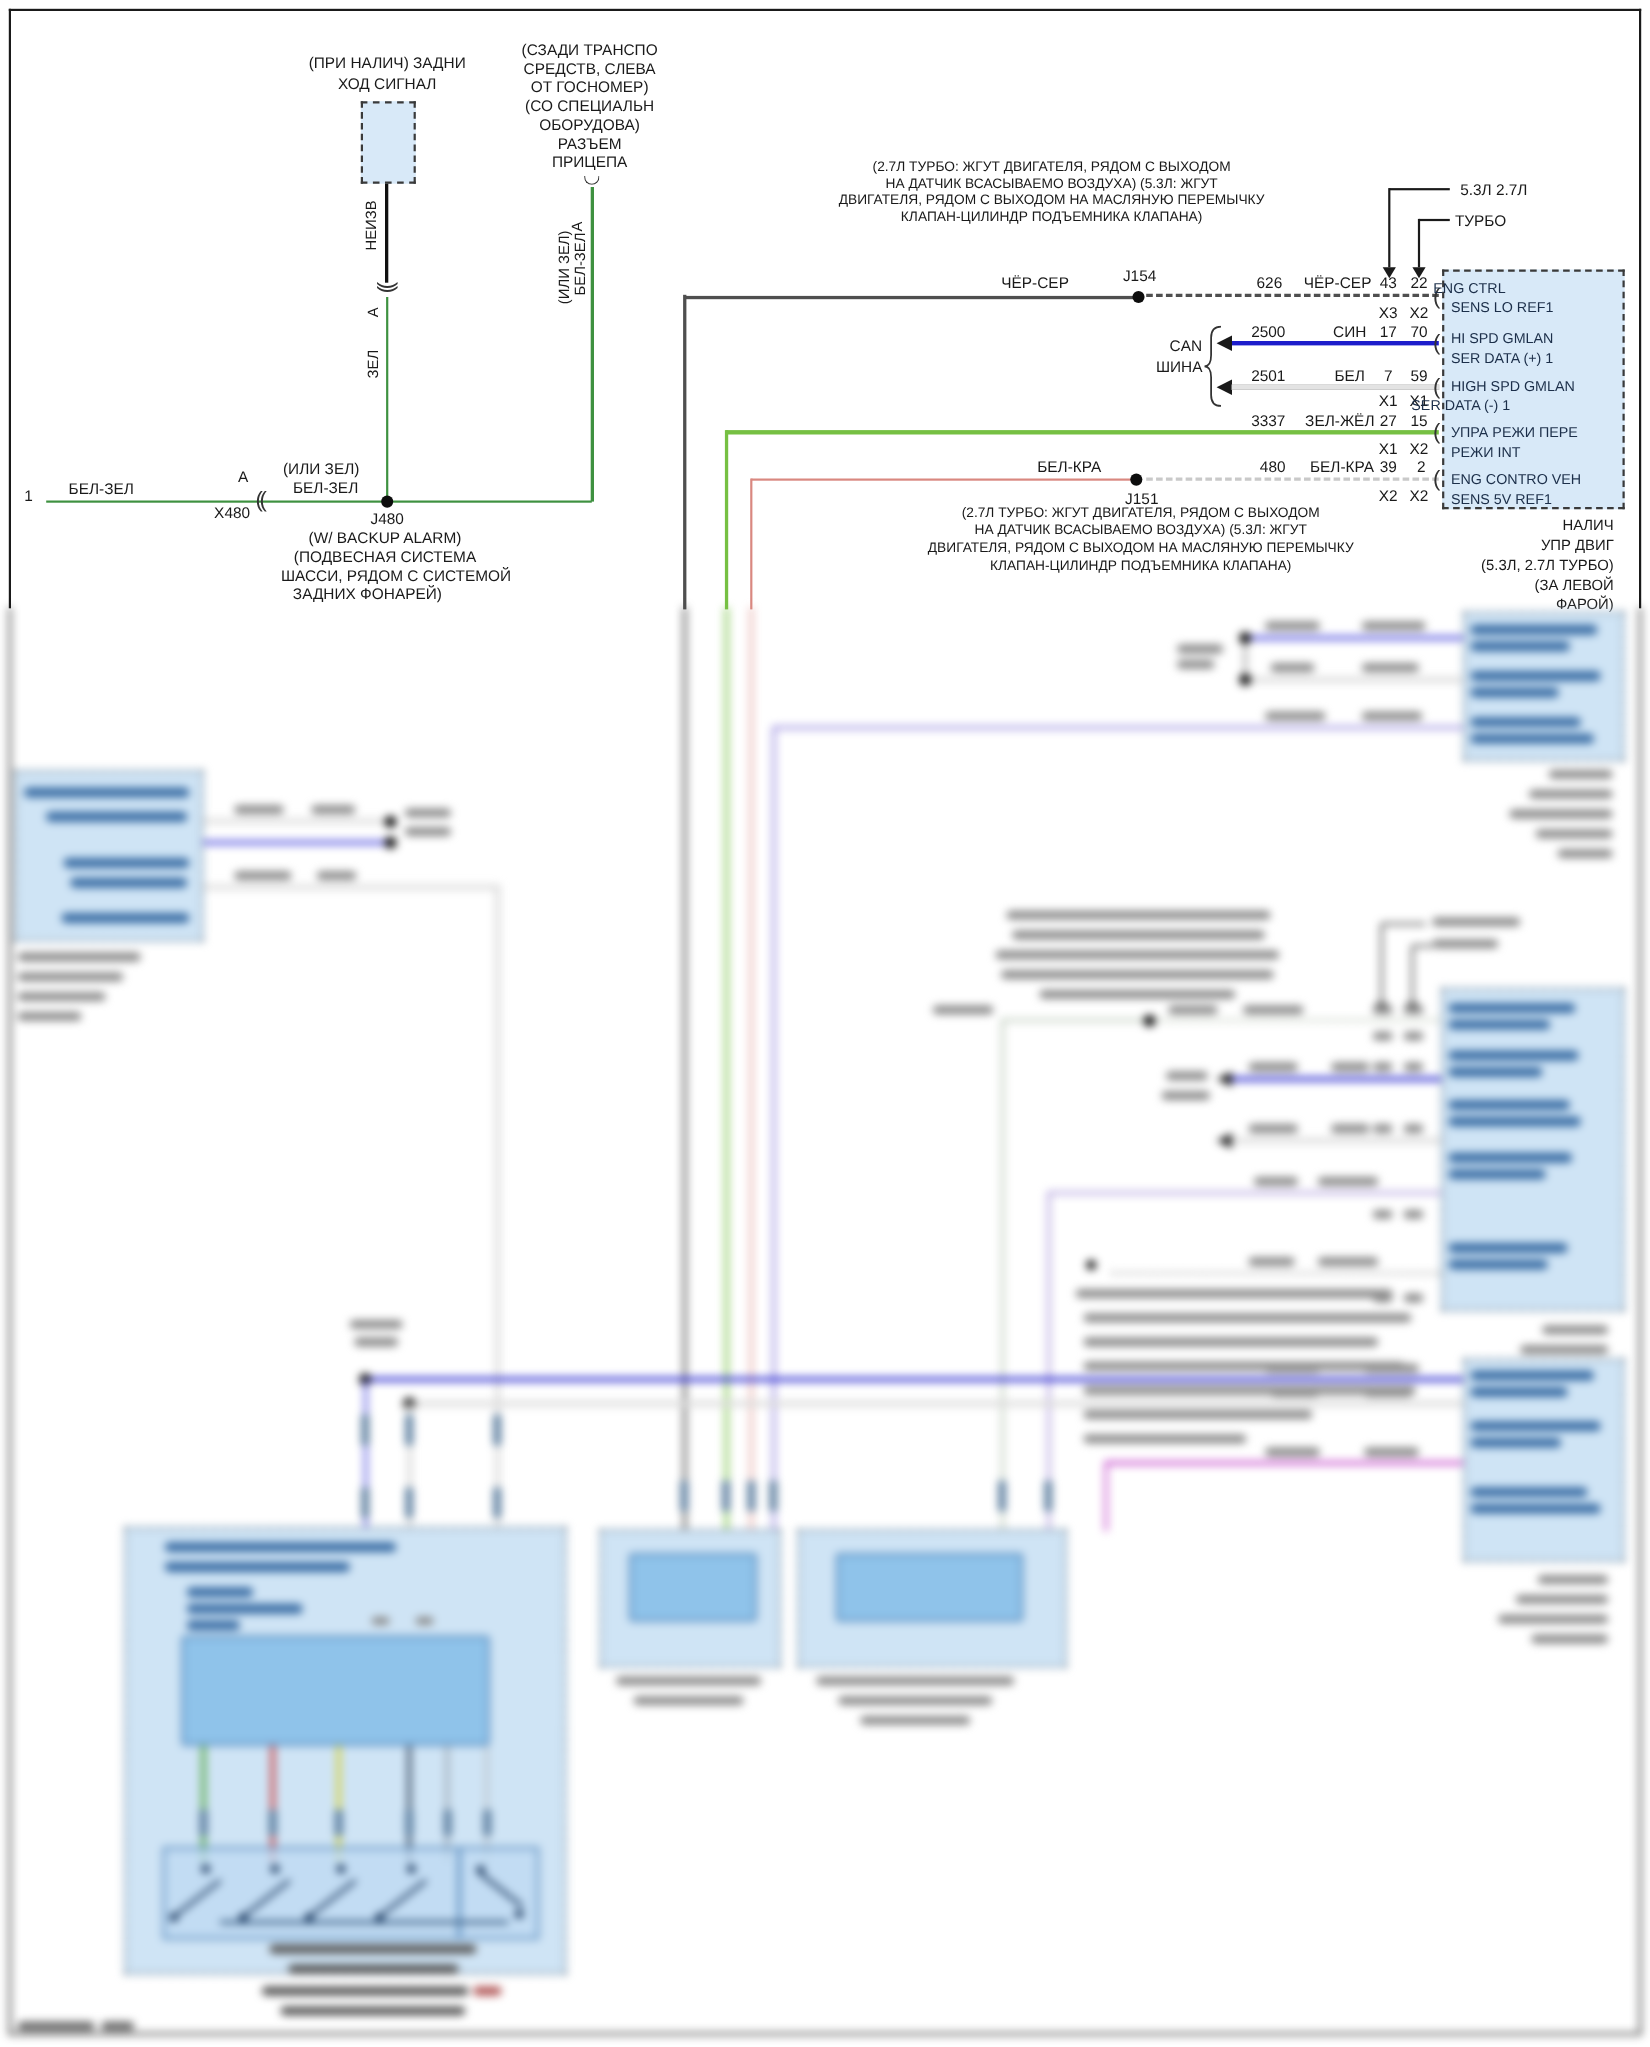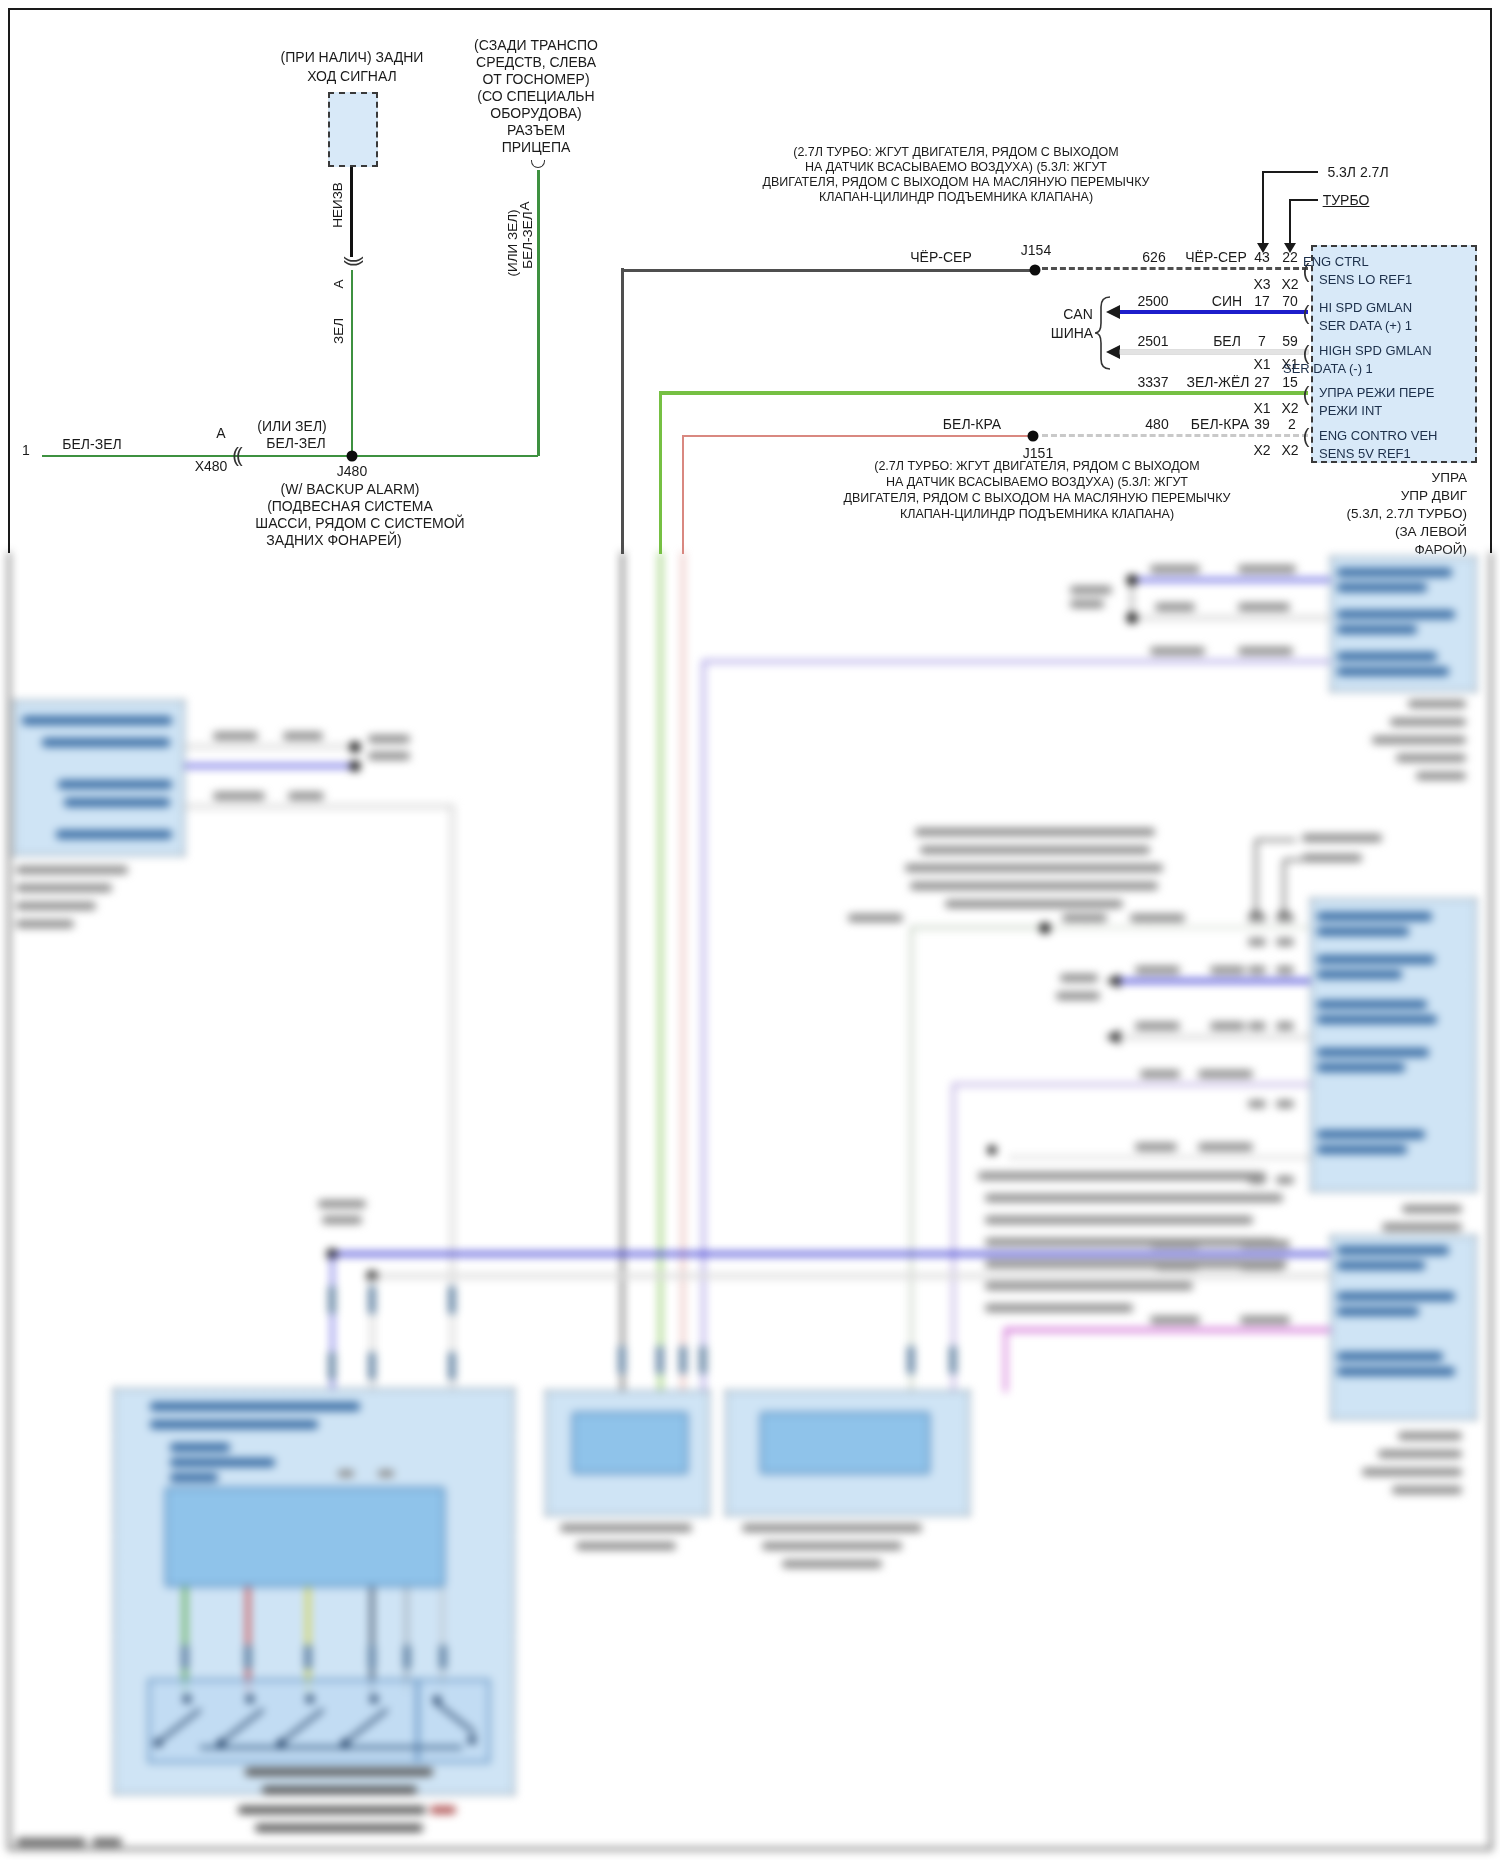--- a/index.html
+++ b/index.html
@@ -88,21 +88,21 @@
   <div class="t small" style="left:956px;top:182px;">ДВИГАТЕЛЯ, РЯДОМ С ВЫХОДОМ НА МАСЛЯНУЮ ПЕРЕМЫЧКУ</div>
   <div class="t small" style="left:956px;top:197px;">КЛАПАН-ЦИЛИНДР ПОДЪЕМНИКА КЛАПАНА)</div>
 
   <div class="wh" style="left:1263px;top:171px;width:55px;height:1.5px;background:#1a1a1a;"></div>
   <div class="wv" style="left:1262px;top:171px;width:1.5px;height:72px;background:#1a1a1a;"></div>
   <div class="arrd" style="left:1263px;top:243px;"></div>
   <div class="t" style="left:1358px;top:172px;">5.3Л 2.7Л</div>
   <div class="wh" style="left:1290px;top:199px;width:28px;height:1.5px;background:#1a1a1a;"></div>
   <div class="wv" style="left:1289px;top:199px;width:1.5px;height:44px;background:#1a1a1a;"></div>
   <div class="arrd" style="left:1290px;top:243px;"></div>
-  <div class="t" style="left:1346px;top:200px;text-decoration:underline;">ТУРБО</div>
+  <div class="t" style="left:1346px;top:200px;">ТУРБО</div>
 
   <div class="wh" style="left:622px;top:268.5px;width:413px;height:3px;background:#4f4f4f;"></div>
   <div class="t" style="left:941px;top:257px;">ЧЁР-СЕР</div>
   <div class="t" style="left:1036px;top:250px;">J154</div>
   <div class="dot" style="left:1035px;top:270px;"></div>
   <div class="wh" style="left:1042px;top:267px;width:266px;border-top:3px dashed #4f4f4f;"></div>
   <div class="t" style="left:1154px;top:257px;">626</div>
   <div class="t" style="left:1216px;top:257px;">ЧЁР-СЕР</div>
   <div class="t" style="left:1262px;top:257px;">43</div>
   <div class="t" style="left:1290px;top:257px;">22</div>
@@ -165,21 +165,21 @@
   <div class="tl" style="left:1303px;top:255px;">ENG CTRL</div>
   <div class="tl" style="left:1319px;top:273px;">SENS LO REF1</div>
   <div class="tl" style="left:1319px;top:301px;">HI SPD GMLAN</div>
   <div class="tl" style="left:1319px;top:319px;">SER DATA (+) 1</div>
   <div class="tl" style="left:1319px;top:344px;">HIGH SPD GMLAN</div>
   <div class="tl" style="left:1283px;top:362px;">SER DATA (-) 1</div>
   <div class="tl" style="left:1319px;top:386px;">УПРА РЕЖИ ПЕРЕ</div>
   <div class="tl" style="left:1319px;top:404px;">РЕЖИ INT</div>
   <div class="tl" style="left:1319px;top:429px;">ENG CONTRO VEH</div>
   <div class="tl" style="left:1319px;top:447px;">SENS 5V REF1</div>
-  <div class="tr" style="right:33px;top:471px;">УПРА</div>
+  <div class="tr" style="right:33px;top:471px;">НАЛИЧ</div>
   <div class="tr" style="right:33px;top:489px;">УПР ДВИГ</div>
   <div class="tr" style="right:33px;top:507px;">(5.3Л, 2.7Л ТУРБО)</div>
   <div class="tr" style="right:33px;top:525px;">(ЗА ЛЕВОЙ</div>
   <div class="tr" style="right:33px;top:543px;">ФАРОЙ)</div>
 
   <div class="wv" style="left:620.5px;top:268px;width:3px;height:286px;background:#4f4f4f;"></div>
   <div class="wv" style="left:658.5px;top:391px;width:3.5px;height:163px;background:#76c043;"></div>
   <div class="wv" style="left:681.5px;top:435px;width:2.5px;height:119px;background:#d98880;"></div>
 
   <div class="blurzone">

